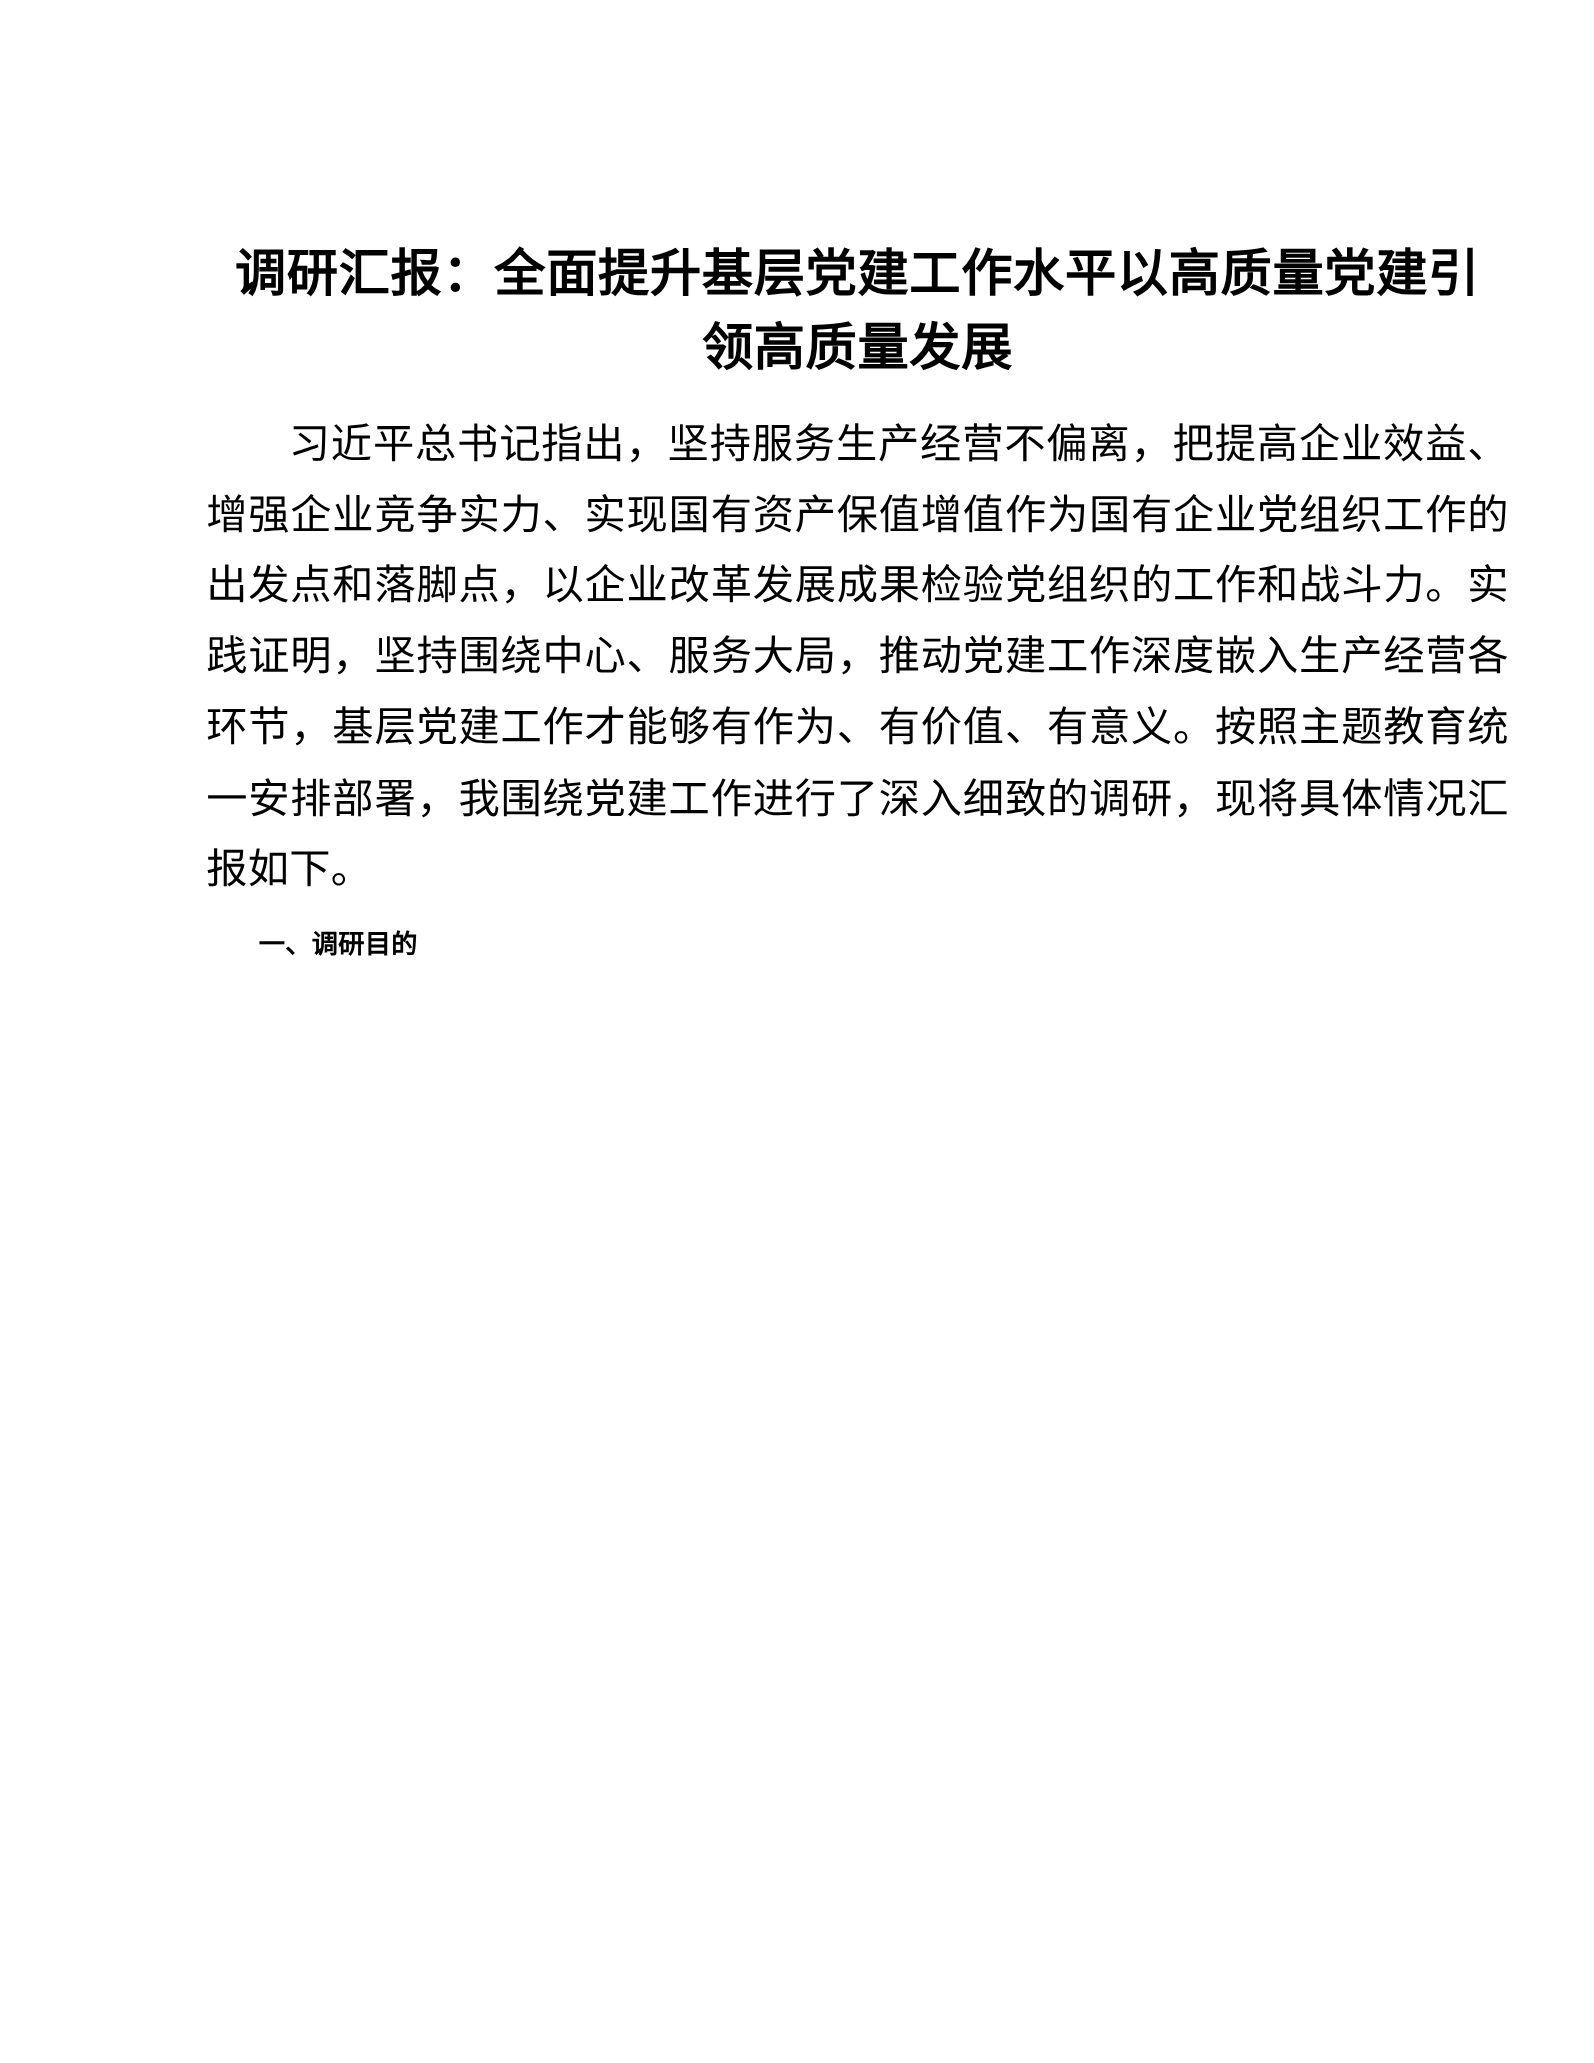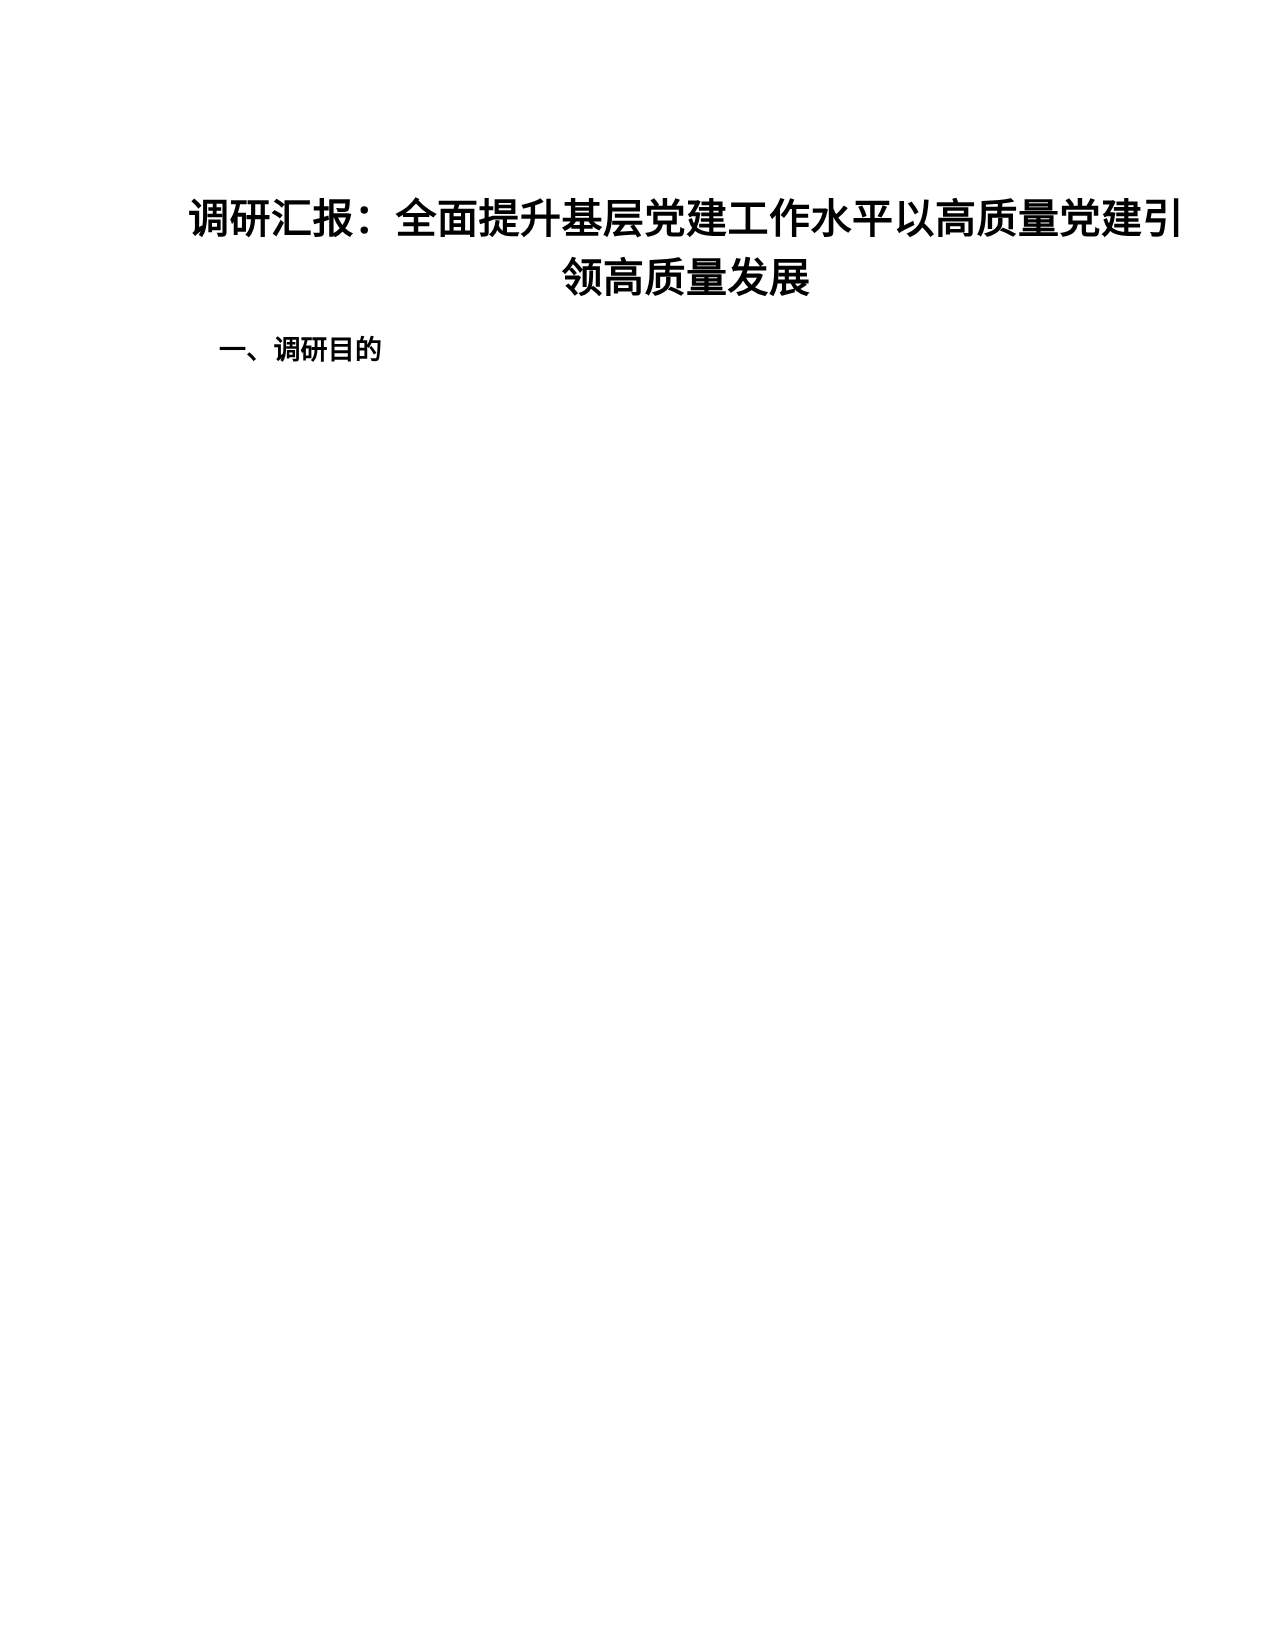--- a/index.html
+++ b/index.html
@@ -37,31 +37,32 @@
   .para {
     font-size: 33px;
     line-height: 1.72;
     text-align: justify;
     text-justify: inter-ideograph;
     margin: 0 0 4px 0;
     text-indent: 2em;
     letter-spacing: 0.2px;
   }
   .heading {
-    font-size: 27px;
+    font-size: 21px;
     line-height: 1.72;
     margin: 14px 0 6px 0;
     text-indent: 2em;
     letter-spacing: 0.2px;
   }
 </style>
 </head>
 <body>
 
 <div class="page">
 
   <h1 class="doc-title">调研汇报：全面提升基层党建工作水平以高质量党建引领高质量发展</h1>
 
+  <p class="para">习近平总书记指出，坚持服务生产经营不偏离，把提高企业效益、增强企业竞争实力、实现国有资产保值增值作为国有企业党组织工作的出发点和落脚点，以企业改革发展成果检验党组织的工作和战斗力。实践证明，坚持围绕中心、服务大局，推动党建工作深度嵌入生产经营各环节，基层党建工作才能够有作为、有价值、有意义。按照主题教育统一安排部署，我围绕党建工作进行了深入细致的调研，现将具体情况汇报如下。</p>
 
   <h2 class="heading">一、调研目的</h2>
 
 
 </div>
 
 </body></html>

